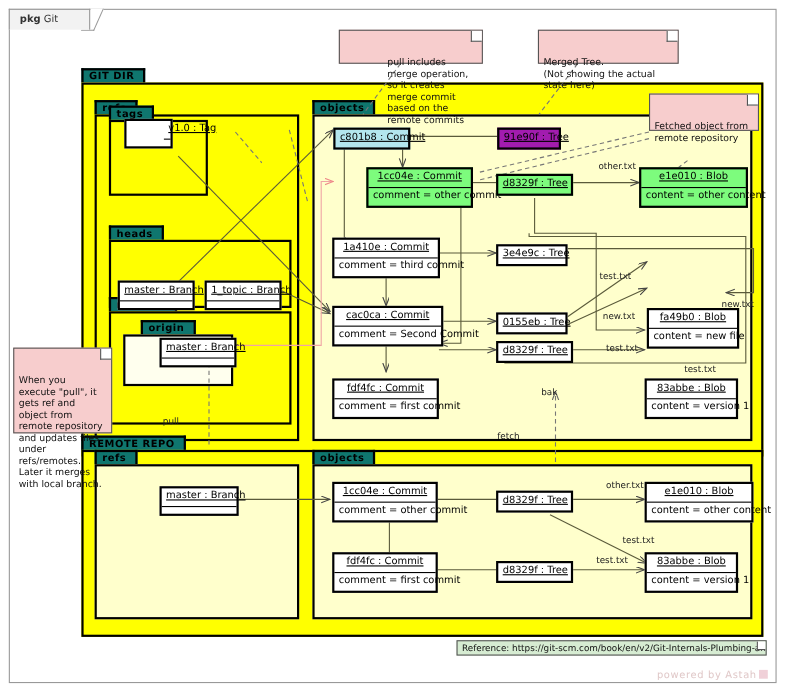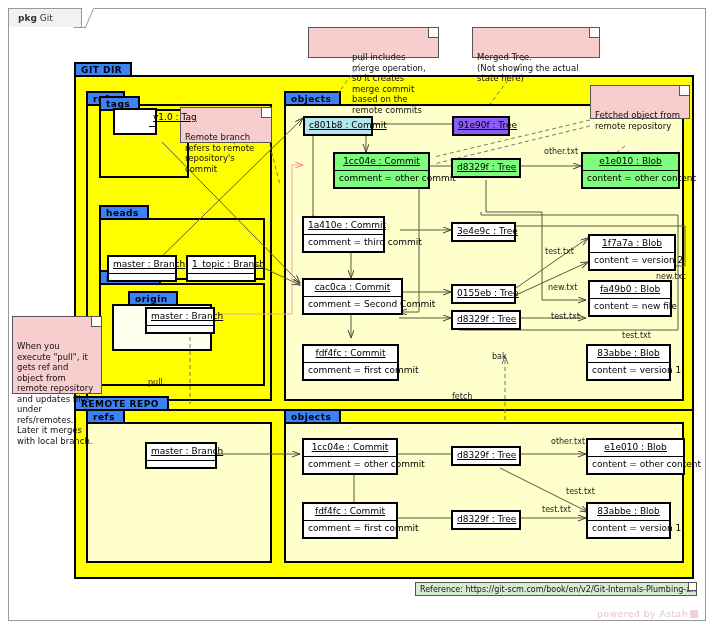--- a/index.html
+++ b/index.html
@@ -35,21 +35,21 @@
     background:#ffffff;
     border-right:1px solid #999;
     transform:skewX(-24deg);
     border-bottom:1px solid #999;
   }
 
   
   .pkg{background:#ffff00;border:2px solid #000;}
   .pkg-label{
     position:absolute;
-    background:#3b82f6;
+    background:#0f766e;
     border:2px solid #000;
     border-bottom:none;
     font-size:9px;font-weight:bold;color:#000;
     padding:1px 8px 1px 5px;
     letter-spacing:0.5px;
     white-space:nowrap;
     line-height:11px;
     height:13px;
   }
   .pkg-inner{background:#ffffcc;border:2px solid #000;}
@@ -77,21 +77,21 @@
     padding:2px 4px 3px 4px;
     white-space:nowrap;
     line-height:11px;
   }
   .node .empty{
     border-top:1px solid #000;
     height:6px;
   }
   .green{background:#7dfc7d;}
   .cyan{background:#b3e6ee;}
-  .red{background:#8b5cf6;}
+  .red{background:#a21caf;}
 
   
   .note{
     background:#f7cdcd;
     border:1px solid #555;
     font-size:8.5px;
     line-height:10.5px;
     color:#111;
     padding:3px 5px 3px 4px;
     box-sizing:border-box;
@@ -246,35 +246,31 @@
       <path d="M190,404 L190,322" marker-end="url(#arrowdash)"></path>
       <path d="M505,420 L505,356" marker-end="url(#arrowdash)"></path>
     </g>
   </svg>
 
   <div class="abs note" style="left:308px;top:27px;width:131px;height:31px;padding-left:43px;">
     <span class="note-fold"></span>
     <span>pull includes merge operation, so it creates merge commit based on the remote commits</span>
   </div>
 
-  <div class="abs note" style="left:472px;top:27px;width:128px;height:31px;">
+  <div class="abs note" style="left:489px;top:27px;width:128px;height:31px;">
     <span class="note-fold"></span>
     <span>Merged Tree.
 (Not showing the actual state here)</span>
   </div>
 
   <div class="abs note" style="left:590px;top:85px;width:100px;height:34px;">
     <span class="note-fold"></span>
     <span>Fetched object from remote repository</span>
   </div>
 
-  <div class="abs note" style="left:180px;top:107px;width:92px;height:36px;">
-    <span class="note-fold"></span>
-    <span>Remote branch refers to remote repository's commit</span>
-  </div>
 
   <div class="abs note" style="left:12px;top:316px;width:90px;height:78px;">
     <span class="note-fold"></span>
     <span>When you execute "pull", it gets ref and object from remote repository and updates files under refs/remotes. Later it merges with local branch.</span>
   </div>
 
   <div class="abs note note-green" style="left:415px;top:582px;width:282px;height:14px;padding:2px 5px 0 4px;font-size:8px;white-space:nowrap;overflow:hidden;">
     <span class="note-fold" style="width:7px;height:7px;"></span>
     <span>Reference: https://git-scm.com/book/en/v2/Git-Internals-Plumbing-and-Porcelain</span>
   </div>
@@ -313,33 +309,29 @@
 
   <div class="abs node green" style="left:451px;top:158px;width:70px;">
     <div class="hdr">d8329f : Tree</div>
   </div>
 
   <div class="abs node green" style="left:581px;top:152px;width:99px;">
     <div class="hdr">e1e010 : Blob</div>
     <div class="attr">content = other content</div>
   </div>
 
-  <div class="abs node" style="left:302px;top:216px;width:83px;">
+  <div class="abs node" style="left:302px;top:216px;width:98px;">
     <div class="hdr">1a410e : Commit</div>
     <div class="attr">comment = third commit</div>
   </div>
 
   <div class="abs node" style="left:451px;top:222px;width:65px;text-align:center;">
     <div class="hdr">3e4e9c : Tree</div>
   </div>
 
-  <div class="abs node" style="left:588px;top:234px;width:88px;">
-    <div class="hdr">1f7a7a : Blob</div>
-    <div class="attr">content = version 2</div>
-  </div>
 
   <div class="abs node" style="left:302px;top:278px;width:101px;">
     <div class="hdr">cac0ca : Commit</div>
     <div class="attr">comment = Second Commit</div>
   </div>
 
   <div class="abs node" style="left:451px;top:284px;width:65px;">
     <div class="hdr">0155eb : Tree</div>
   </div>
 

